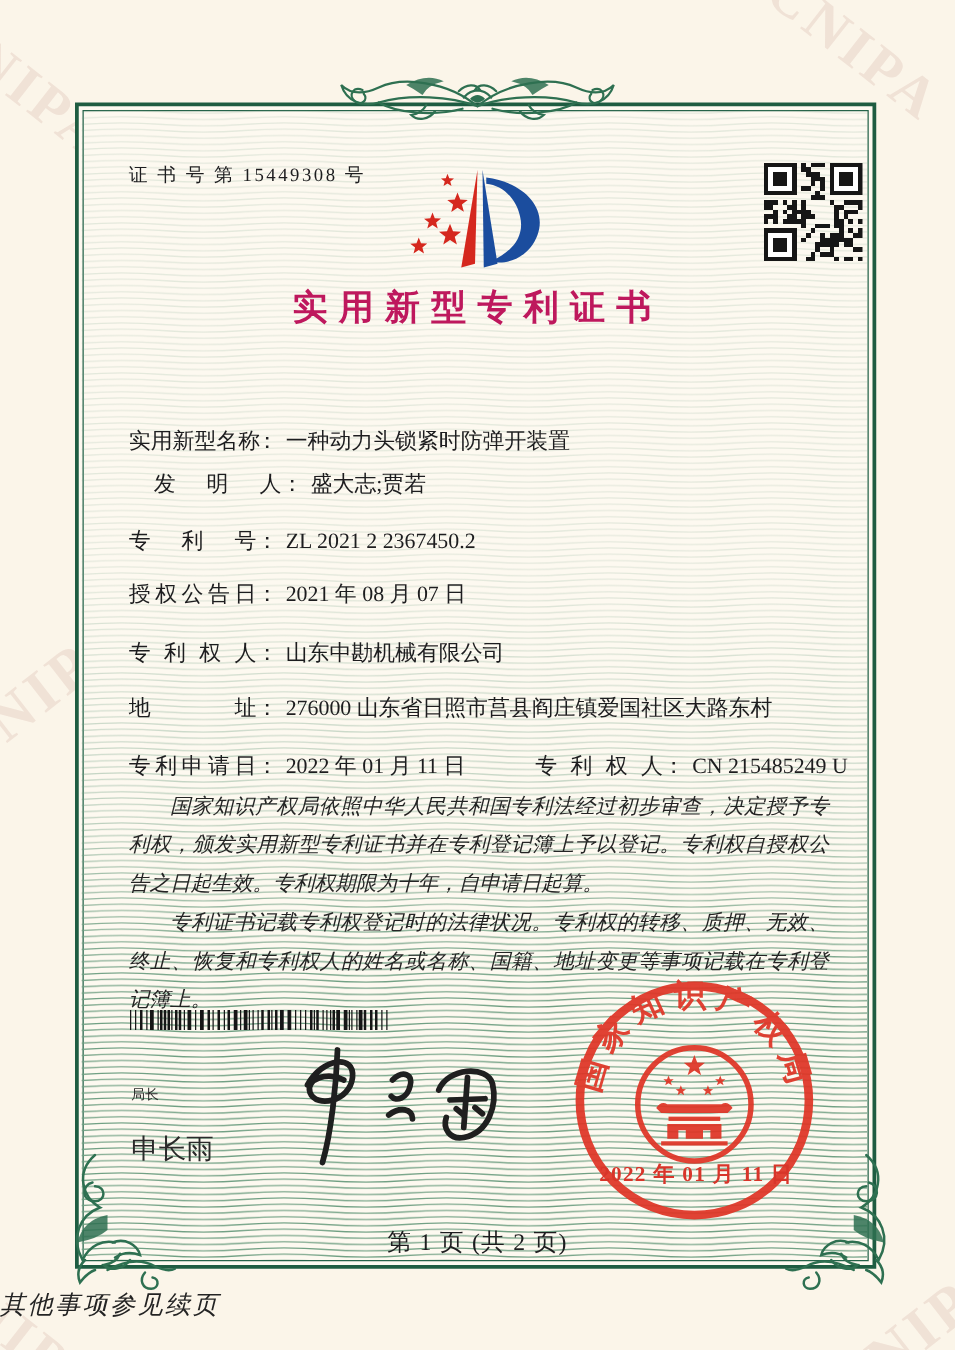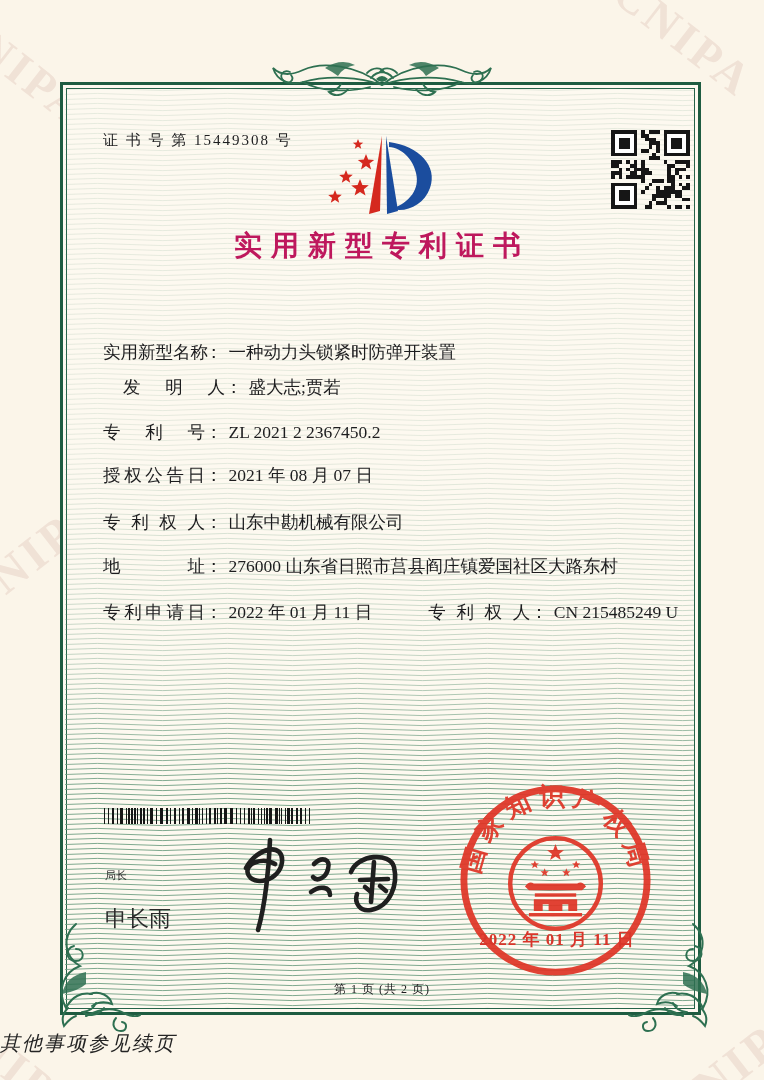--- a/index.html
+++ b/index.html
@@ -80,21 +80,21 @@
     font-family:"Liberation Sans","DejaVu Sans",sans-serif;color:#2a2a2a;
   }
   .signature{position:absolute;left:218px;top:828px;}
   .seal{position:absolute;left:457px;top:782px;opacity:.93;}
   .seal-date{
     position:absolute;left:462px;top:928px;width:190px;text-align:center;
     font-size:17px;color:#d8352a;letter-spacing:1px;white-space:nowrap;font-weight:600;
   }
   .page-info{
     position:absolute;left:0;top:981px;width:100%;text-align:center;
-    font-size:12px;letter-spacing:1px;
+    font-size:19px;letter-spacing:1px;
   }
   .footer-note{
     position:absolute;left:0;top:1030px;width:100%;text-align:left;
     font-size:20px;font-style:italic;letter-spacing:2px;color:#242424;
   }
 </style>
 </head>
 <body>
 
 <div>
@@ -325,20 +325,22 @@
     </div>
     <div class="row r5">
       <span class="lbl">地址</span><span class="colon">：</span><span>276000 山东省日照市莒县阎庄镇爱国社区大路东村</span>
     </div>
     <div class="row r6">
       <span class="lbl">专利申请日</span><span class="colon">：</span><span>2022 年 01 月 11 日</span><span class="grant2"><span class="lbl">专利权人</span><span class="colon">：</span><span>CN 215485249 U</span></span>
     </div>
   </div>
 
   <div class="paras">
+    <p>国家知识产权局依照中华人民共和国专利法经过初步审查，决定授予专利权，颁发实用新型专利证书并在专利登记簿上予以登记。专利权自授权公告之日起生效。专利权期限为十年，自申请日起算。</p>
+    <p>专利证书记载专利权登记时的法律状况。专利权的转移、质押、无效、终止、恢复和专利权人的姓名或名称、国籍、地址变更等事项记载在专利登记簿上。</p>
   </div>
 
   <svg class="barcode" id="barcodeSvg" viewBox="0 0 208 16" preserveAspectRatio="none">
       <rect x="0" y="0" width="1" height="16" fill="#161616"></rect>
       <rect x="4" y="0" width="1" height="16" fill="#161616"></rect>
       <rect x="8" y="0" width="2" height="16" fill="#161616"></rect>
       <rect x="13" y="0" width="1" height="16" fill="#161616"></rect>
       <rect x="16" y="0" width="3" height="16" fill="#161616"></rect>
       <rect x="22" y="0" width="1" height="16" fill="#161616"></rect>
       <rect x="24" y="0" width="2" height="16" fill="#161616"></rect>

